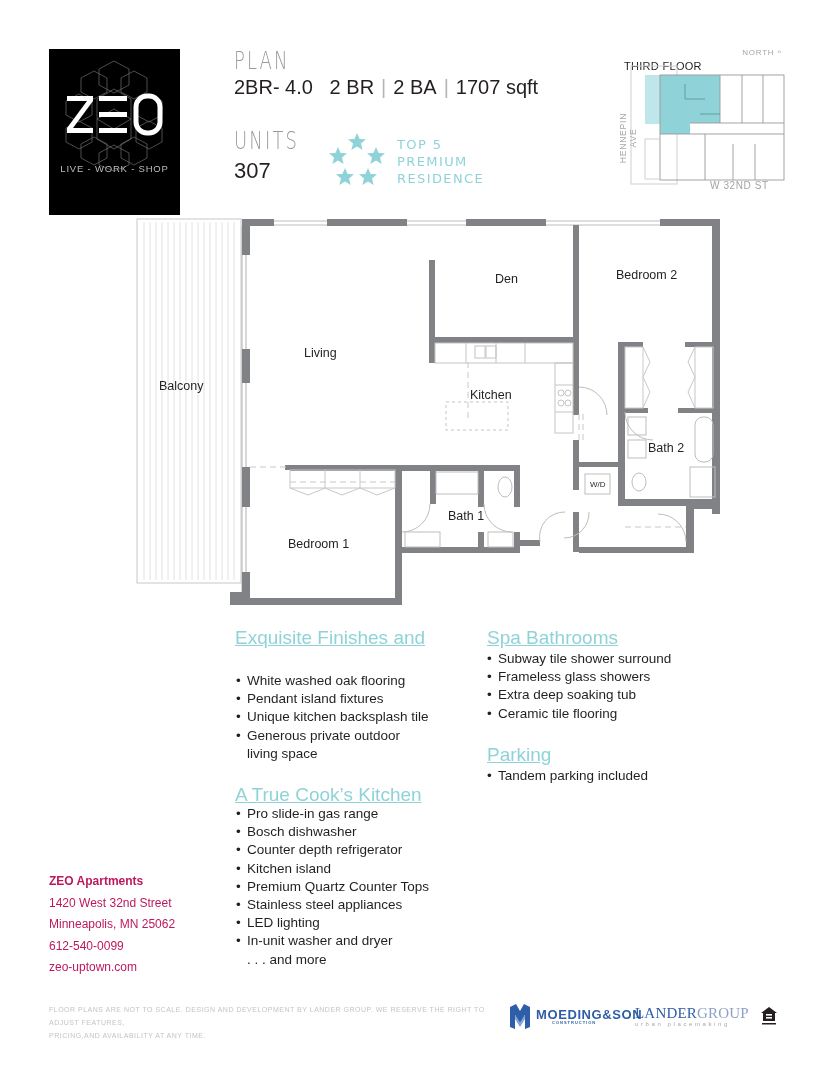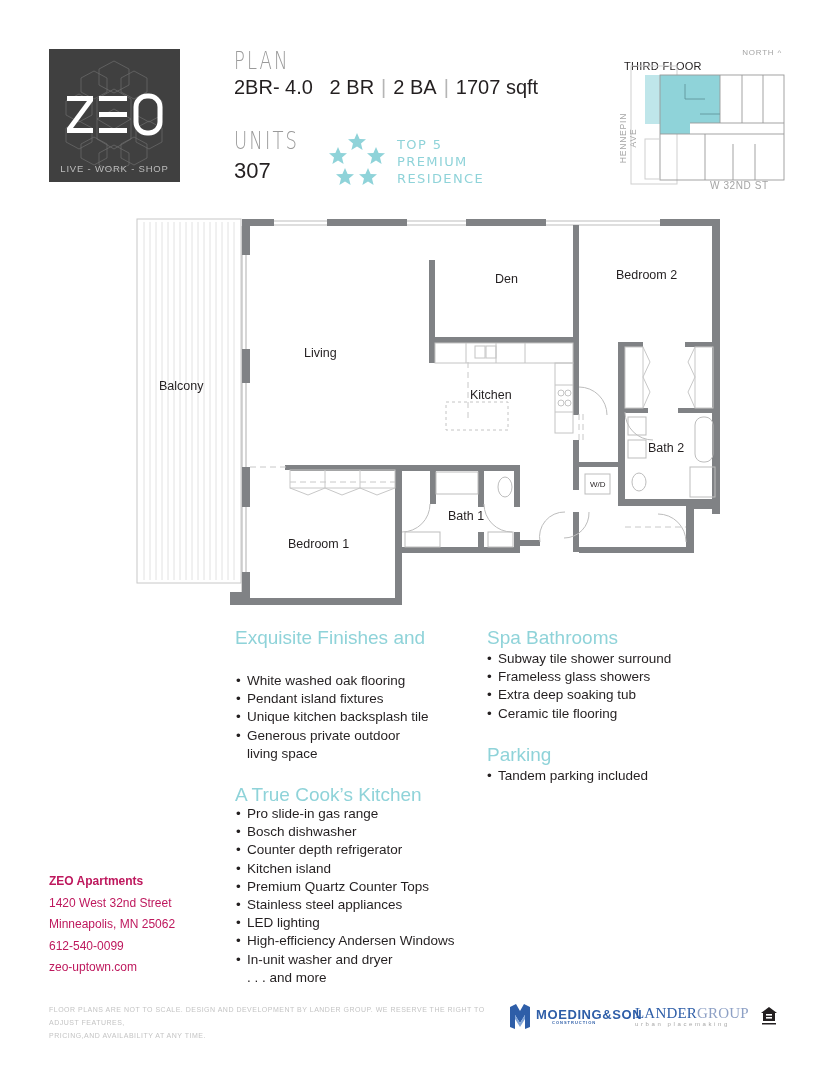--- a/index.html
+++ b/index.html
@@ -2,21 +2,21 @@
 <html><head>
 <meta charset="utf-8">
 <style>
   * { box-sizing: border-box; margin: 0; padding: 0; }
   html, body { width: 835px; height: 1080px; background: #ffffff; overflow: hidden; }
   body { position: relative; font-family: "Liberation Sans", sans-serif; color: #231f20; }
 
   .abs { position: absolute; }
 
   
-  .logo { left: 49px; top: 49px; width: 131px; height: 133px; background: #404040; }
+  .logo { left: 49px; top: 49px; width: 131px; height: 166px; background: #000000; }
   .logo svg { position: absolute; left: 0; top: 0; }
   .logo-tag { position: absolute; left: 0; width: 131px; top: 114px; text-align: center; color: #bcbcbc; font-size: 9.5px; letter-spacing: 0.8px; }
 
   
   .thin-label { font-family: "DejaVu Sans", sans-serif; font-weight: 200; color: #9a9a9a; letter-spacing: 3px; transform: scaleX(0.72); transform-origin: left top; }
   .plan-label { left: 234px; top: 46px; font-size: 25px; }
   .plan-line { left: 234px; top: 76px; font-size: 20px; color: #231f20; white-space: nowrap; }
   .plan-line .sep { color: #b5b5b5; margin: 0 7px; }
   .units-label { left: 234px; top: 126px; font-size: 25px; }
   .unit-num { left: 234px; top: 158px; font-size: 22px; color: #231f20; }
@@ -30,21 +30,21 @@
   .key-north { position: absolute; right: 8px; top: 4px; font-size: 8px; color: #a5a5a5; letter-spacing: 0.8px; }
   .key-street { position: absolute; left: 105px; top: 136px; font-size: 10px; color: #a5a5a5; letter-spacing: 0.6px; }
   .key-ave { position: absolute; left: -12px; top: 84px; font-size: 8.5px; color: #a5a5a5; letter-spacing: 0.8px; transform: rotate(-90deg); transform-origin: center; width: 70px; text-align: center; }
 
   
   .plan { left: 130px; top: 212px; width: 600px; height: 400px; }
   .room-label { position: absolute; font-size: 12.5px; color: #231f20; white-space: nowrap; text-align: center; }
   .wd-label { position: absolute; font-size: 8px; color: #231f20; }
 
   
-  .section-h { position: absolute; color: #8fd3d9; font-size: 19px; line-height: 24px; }
+  .section-h { position: absolute; color: #8fd3d9; font-size: 19px; line-height: 24px; text-decoration: underline; }
   .bullets { position: absolute; list-style: none; font-size: 13.5px; line-height: 18.2px; color: #231f20; }
   .bullets li { padding-left: 11px; position: relative; white-space: nowrap; }
   .bullets li::before { content: "•"; position: absolute; left: 0; }
   .bullets li.cont::before { content: ""; }
 
   
   .contact { left: 49px; top: 871px; font-size: 12px; line-height: 21.5px; color: #be185d; }
   .contact .name { font-weight: bold; }
 
   .disclaimer { left: 49px; top: 1003px; width: 440px; font-size: 7px; line-height: 13px; color: #c4c4c4; letter-spacing: 0.5px; text-transform: uppercase; }
@@ -315,21 +315,20 @@
 
 <div class="section-h" style="left:235px;top:783px">A True Cook’s Kitchen</div>
 <ul class="bullets" style="left:236px;top:805px">
   <li>Pro slide-in gas range</li>
   <li>Bosch dishwasher</li>
   <li>Counter depth refrigerator</li>
   <li>Kitchen island</li>
   <li>Premium Quartz Counter Tops</li>
   <li>Stainless steel appliances</li>
   <li>LED lighting</li>
-  <li>High-efficiency Andersen Windows</li>
   <li>In-unit washer and dryer</li>
   <li class="cont">. . . and more</li>
 </ul>
 
 <div class="section-h" style="left:487px;top:626px">Spa Bathrooms</div>
 <ul class="bullets" style="left:487px;top:650px">
   <li>Subway tile shower surround</li>
   <li>Frameless glass showers</li>
   <li>Extra deep soaking tub</li>
   <li>Ceramic tile flooring</li>

